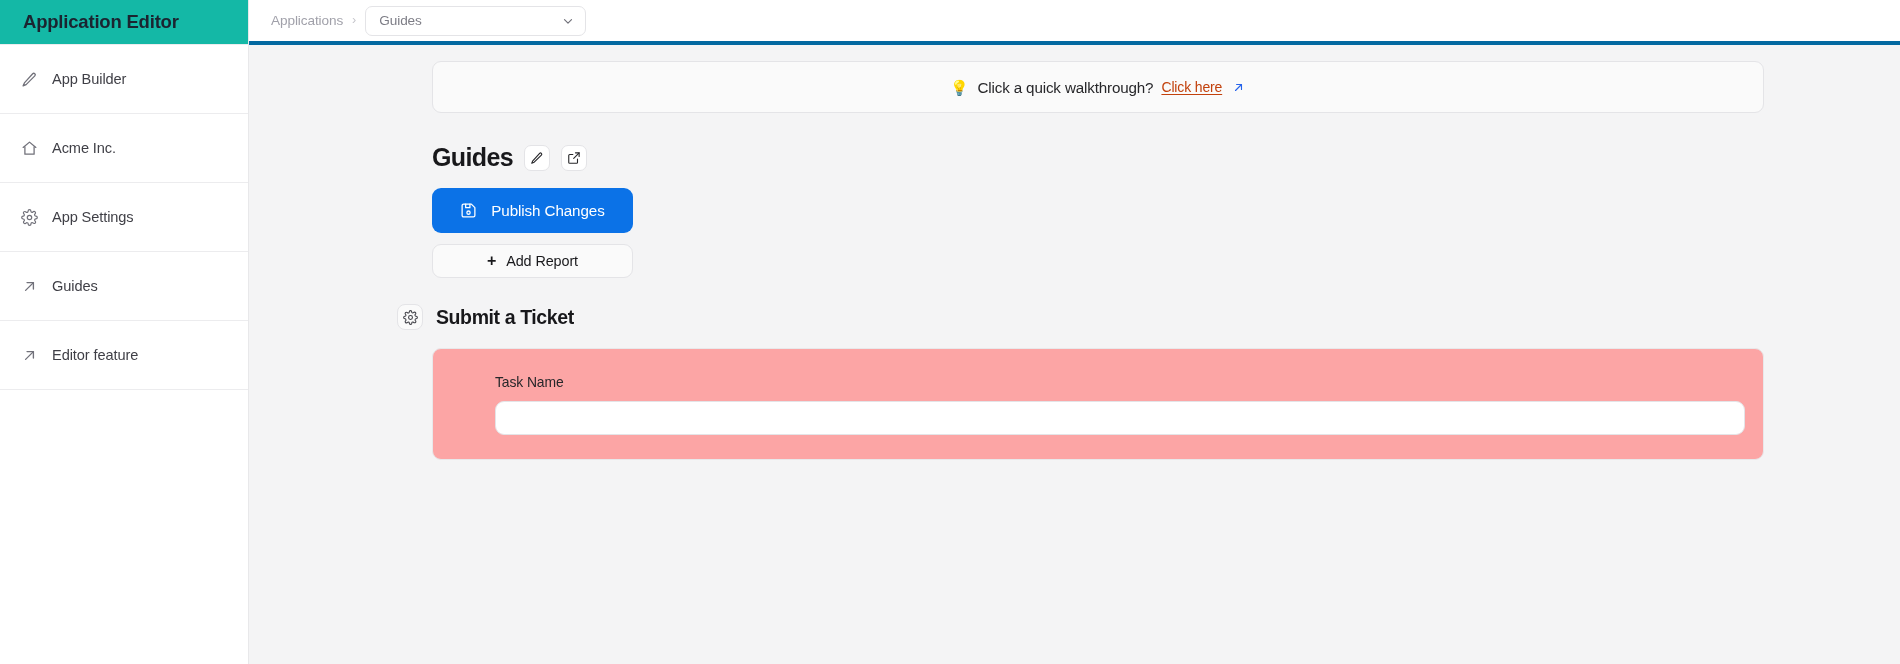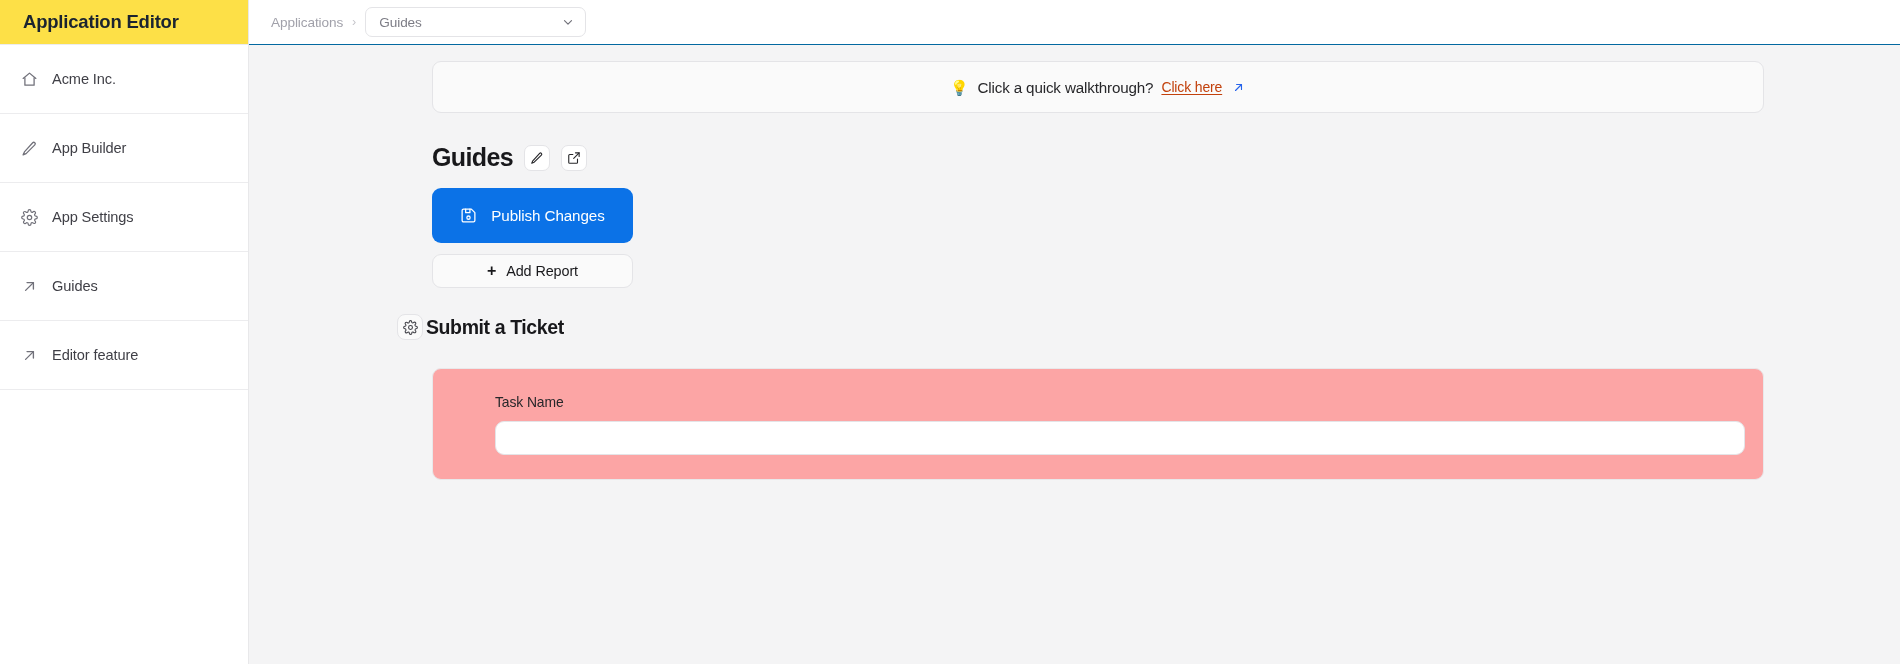--- a/index.html
+++ b/index.html
@@ -20,21 +20,21 @@
   .app {
     display: flex;
     width: 1900px;
     height: 664px;
   }
 
   
   .sidebar {
     width: 249px;
     flex: 0 0 249px;
-    background: #fde047;
+    background: #14b8a6;
     border-right: 1px solid #e8e8ea;
     display: flex;
     flex-direction: column;
   }
 
   .sidebar-header {
     height: 45px;
     display: flex;
     align-items: center;
     padding-left: 23px;
@@ -84,21 +84,21 @@
     display: flex;
     flex-direction: column;
     background: #f4f4f5;
     min-width: 0;
   }
 
   .topbar {
     height: 45px;
     flex: 0 0 45px;
     background: #ffffff;
-    border-bottom: 1px solid #0369a1;
+    border-bottom: 4px solid #0369a1;
     display: flex;
     align-items: center;
     padding-left: 22px;
   }
 
   .breadcrumb {
     display: flex;
     align-items: center;
     gap: 9px;
   }
@@ -215,21 +215,21 @@
     justify-content: center;
     cursor: pointer;
     color: #27272a;
     padding: 0;
   }
   .icon-btn svg { width: 14px; height: 14px; display: block; }
 
   
   .btn-publish {
     width: 201px;
-    height: 55px;
+    height: 45px;
     background: #0b72e7;
     color: #ffffff;
     border: none;
     border-radius: 9px;
     display: flex;
     align-items: center;
     justify-content: center;
     gap: 14px;
     cursor: pointer;
     font-family: inherit;
@@ -255,22 +255,22 @@
     color: #18181b;
     letter-spacing: -0.1px;
     margin-bottom: 26px;
   }
   .btn-add-section .plus { font-size: 16px; line-height: 1; font-weight: bold; }
 
   
   .section-head {
     display: flex;
     align-items: center;
-    gap: 3px;
-    margin-bottom: 28px;
+    gap: 13px;
+    margin-bottom: 18px;
     margin-left: -35px;
   }
 
   .gear-btn {
     width: 26px;
     height: 26px;
     border: 1px solid #e4e4e7;
     border-radius: 8px;
     background: #fafafa;
     display: flex;
@@ -332,39 +332,39 @@
 </style>
 </head>
 <body>
 
 <div class="app">
 
   <aside class="sidebar">
 
     <div class="sidebar-header">
       <span class="sidebar-title">Application Editor</span>
+    </div>
+
+    <div class="sidebar-item">
+      <span class="icon">
+        <svg viewBox="0 0 24 24" fill="none" stroke="currentColor" stroke-width="1.8" stroke-linecap="round" stroke-linejoin="round">
+          <path d="M16.5 3.9a2.1 2.1 0 0 1 3 3L7.2 19.2 3 21l1.8-4.2z"></path>
+        </svg>
+      </span>
+      <span class="label">App Builder</span>
     </div>
 
     <div class="sidebar-item">
       <span class="icon">
         <svg viewBox="0 0 24 24" fill="none" stroke="currentColor" stroke-width="1.8" stroke-linecap="round" stroke-linejoin="round">
           <path d="M3 10.5 12 3l9 7.5"></path>
             <path d="M5.5 9.6V20h13V9.6"></path>
         </svg>
       </span>
       <span class="label">Acme Inc.</span>
-    </div>
-
-    <div class="sidebar-item">
-      <span class="icon">
-        <svg viewBox="0 0 24 24" fill="none" stroke="currentColor" stroke-width="1.8" stroke-linecap="round" stroke-linejoin="round">
-          <path d="M16.5 3.9a2.1 2.1 0 0 1 3 3L7.2 19.2 3 21l1.8-4.2z"></path>
-        </svg>
-      </span>
-      <span class="label">App Builder</span>
     </div>
 
     <div class="sidebar-item">
       <span class="icon">
         <svg viewBox="0 0 24 24" fill="none" stroke="currentColor" stroke-width="1.7" stroke-linecap="round" stroke-linejoin="round">
           <circle cx="12" cy="12" r="3.1"></circle>
           <path d="M19.4 15a1.6 1.6 0 0 0 .3 1.8l.1.1a2 2 0 1 1-2.8 2.8l-.1-.1a1.6 1.6 0 0 0-1.8-.3 1.6 1.6 0 0 0-1 1.5V21a2 2 0 1 1-4 0v-.1A1.6 1.6 0 0 0 9 19.4a1.6 1.6 0 0 0-1.8.3l-.1.1a2 2 0 1 1-2.8-2.8l.1-.1a1.6 1.6 0 0 0 .3-1.8 1.6 1.6 0 0 0-1.5-1H3a2 2 0 1 1 0-4h.1A1.6 1.6 0 0 0 4.6 9a1.6 1.6 0 0 0-.3-1.8l-.1-.1a2 2 0 1 1 2.8-2.8l.1.1a1.6 1.6 0 0 0 1.8.3H9a1.6 1.6 0 0 0 1-1.5V3a2 2 0 1 1 4 0v.1a1.6 1.6 0 0 0 1 1.5 1.6 1.6 0 0 0 1.8-.3l.1-.1a2 2 0 1 1 2.8 2.8l-.1.1a1.6 1.6 0 0 0-.3 1.8V9a1.6 1.6 0 0 0 1.5 1H21a2 2 0 1 1 0 4h-.1a1.6 1.6 0 0 0-1.5 1z"></path>
         </svg>
       </span>
       <span class="label">App Settings</span>

